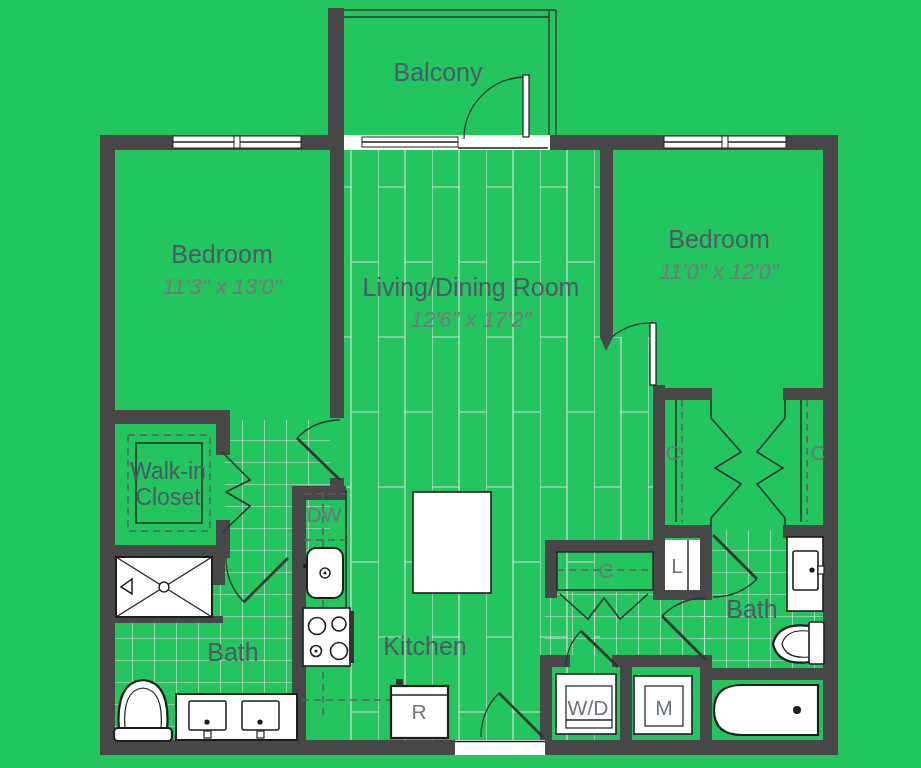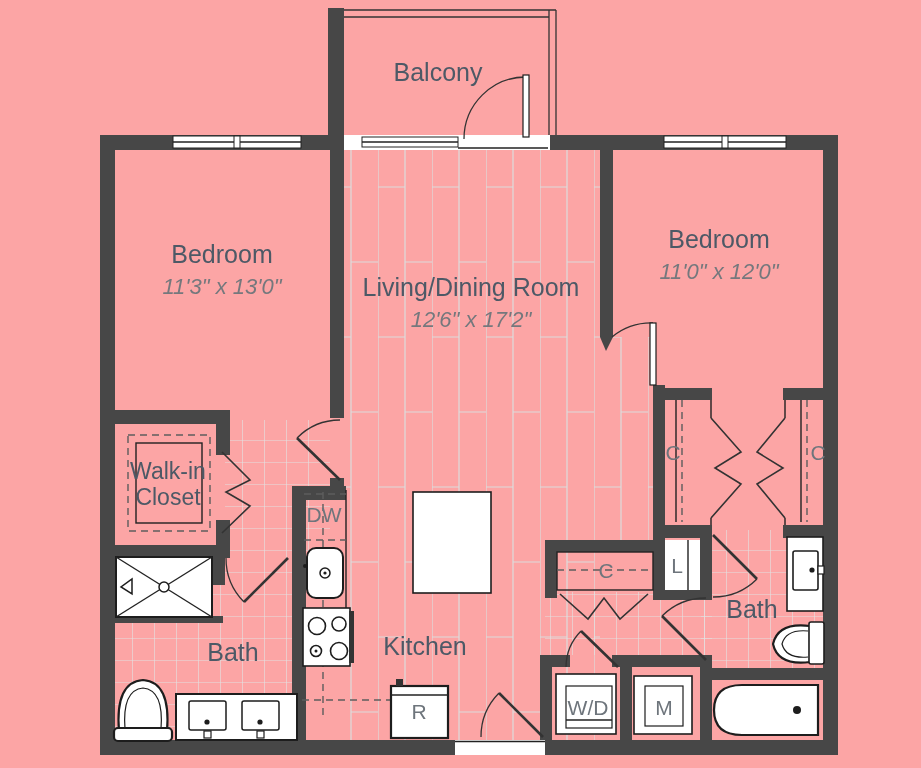--- a/index.html
+++ b/index.html
@@ -1,16 +1,16 @@
 <!DOCTYPE html>
 <html style="--wall: #474747; --room_label: #4d5966; --dimension_text: #75787d; --appliance_label: #6e757c; --plank_line: #dcdcdc; --tile_line: #e2e2e2;"><head>
 <meta charset="utf-8">
 <style>
   html,body{margin:0;padding:0;background:#ffffff;}
-  .stage{width:921px;height:768px;position:relative;background:#fca5a5;}
+  .stage{width:921px;height:768px;position:relative;background:#22c55e;}
   svg{display:block;}
   .wall{fill:var(--wall,#474747);stroke:none;}
   .floor-plank{fill:url(#plank);}
   .floor-tile{fill:url(#tile);}
   .thin{stroke:#222;stroke-width:1.4;fill:none;}
   .fix{stroke:#1d1d1d;fill:#fff;}
   .dash{stroke:#5d5d5d;stroke-width:1.4;stroke-dasharray:7 5;fill:none;}
   .arc{stroke:#333;stroke-width:1.3;fill:none;}
   .leaf{stroke:#333;stroke-width:2.6;fill:none;}
   .bifold{stroke:#333;stroke-width:1.6;fill:none;}

